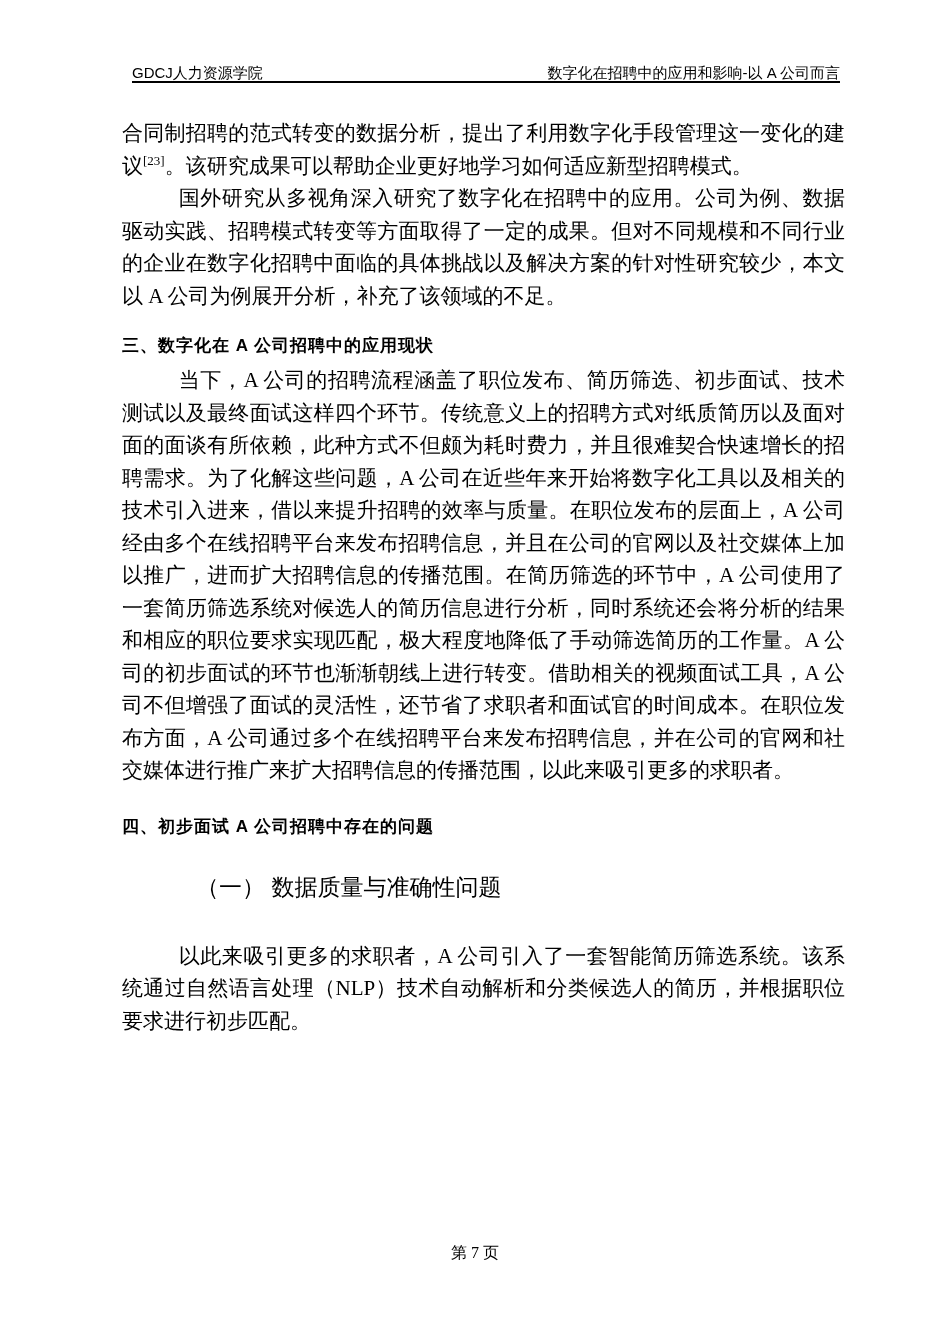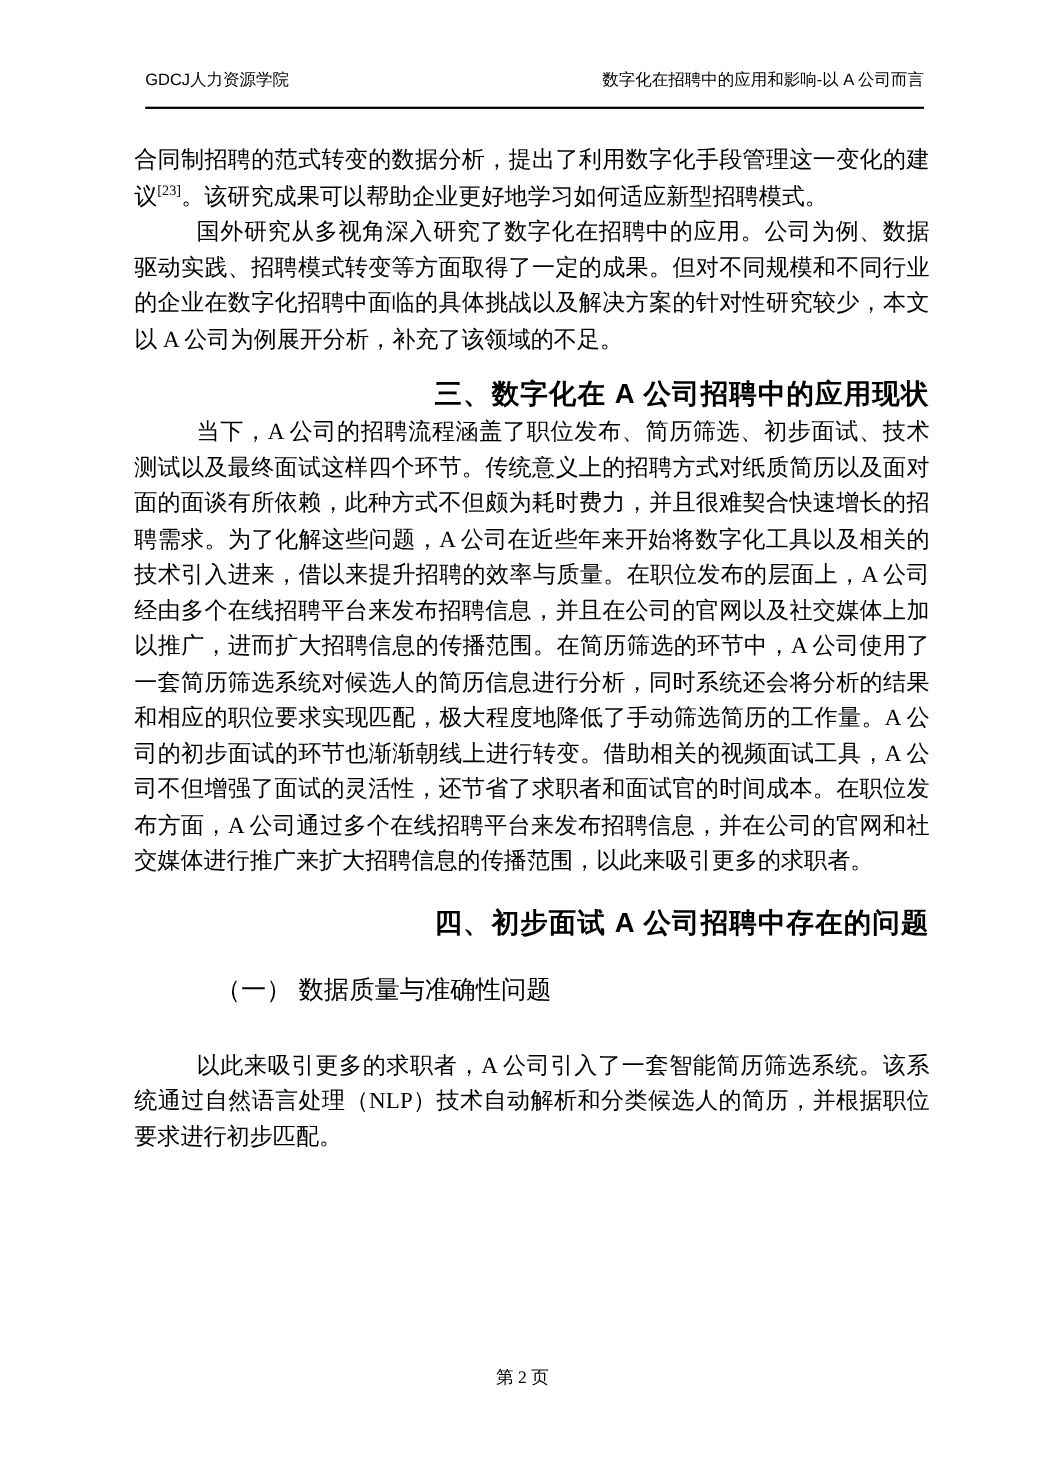--- a/index.html
+++ b/index.html
@@ -14,55 +14,54 @@
   }
   
   .header {
     position: absolute;
     top: 64px;
     left: 132px;
     width: 708px;
     display: flex;
     justify-content: space-between;
     align-items: flex-end;
-    padding-bottom: 16px;
+    padding-bottom: 0;
     border-bottom: 2px solid #000000;
     font-family: "Liberation Sans", "DejaVu Sans", sans-serif;
     font-size: 15px;
     line-height: 17px;
     white-space: nowrap;
   }
   
   .content {
     position: absolute;
     top: 117px;
     left: 122px;
     width: 723px;
-    margin-top: 12px;
   }
   .content p {
     margin: 0;
     font-size: 21px;
     line-height: 32.5px;
     text-align: justify;
     text-justify: inter-ideograph;
   }
   .content p.indent { text-indent: 2.7em; }
   sup.cite {
     font-size: 13px;
     line-height: 0;
     vertical-align: super;
   }
   h2.section {
     margin: 16px 0 0 0;
     font-family: "Liberation Sans", "DejaVu Sans", sans-serif;
     font-weight: bold;
-    font-size: 25px;
+    font-size: 17px;
     line-height: 36px;
-    text-align: right;
+    text-align: left;
     letter-spacing: 1px;
   }
   h2.section.second { margin-top: 22px; }
   h3.subsection {
     margin: 26px 0 0 74px;
     font-family: "Liberation Sans", "DejaVu Sans", sans-serif;
     font-weight: normal;
     font-size: 23px;
     line-height: 32px;
   }
@@ -103,16 +102,16 @@
 
     <h2 class="section second">四、初步面试 A 公司招聘中存在的问题</h2>
 
     <h3 class="subsection">（一） 数据质量与准确性问题</h3>
 
     <p id="p5" class="indent">以此来吸引更多的求职者，A 公司引入了一套智能简历筛选系统。该系统通过自然语言处理（NLP）技术自动解析和分类候选人的简历，并根据职位要求进行初步匹配。</p>
 
   </div>
 
   <div class="footer">
-    <span>第 2 页</span>
+    <span>第 7 页</span>
   </div>
 
 </div>
 
 </body></html>

